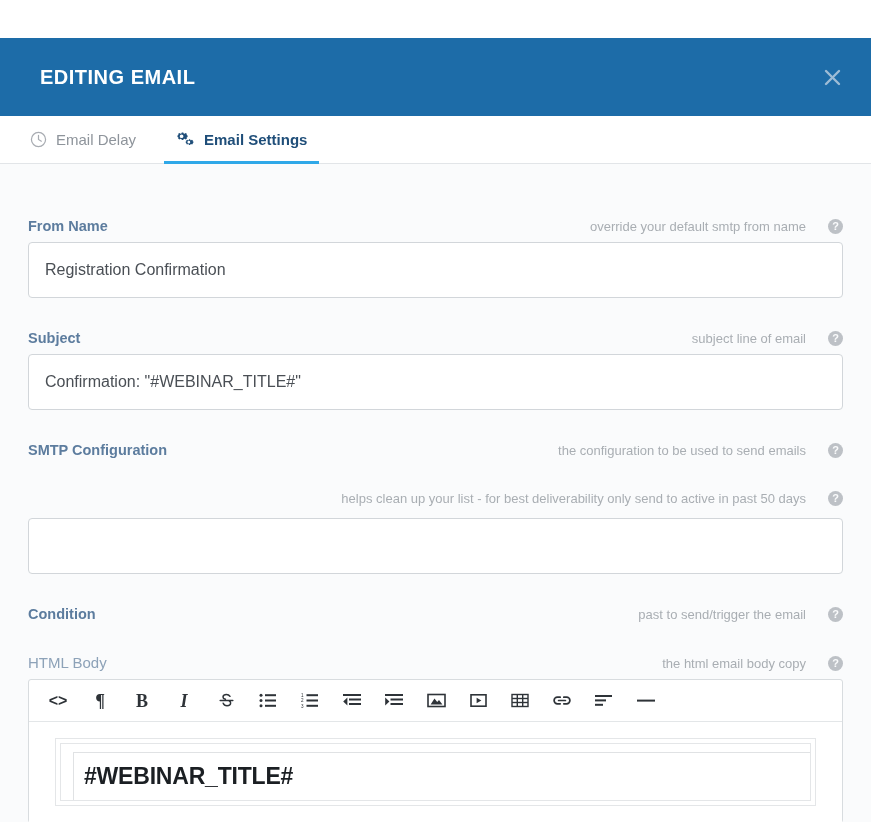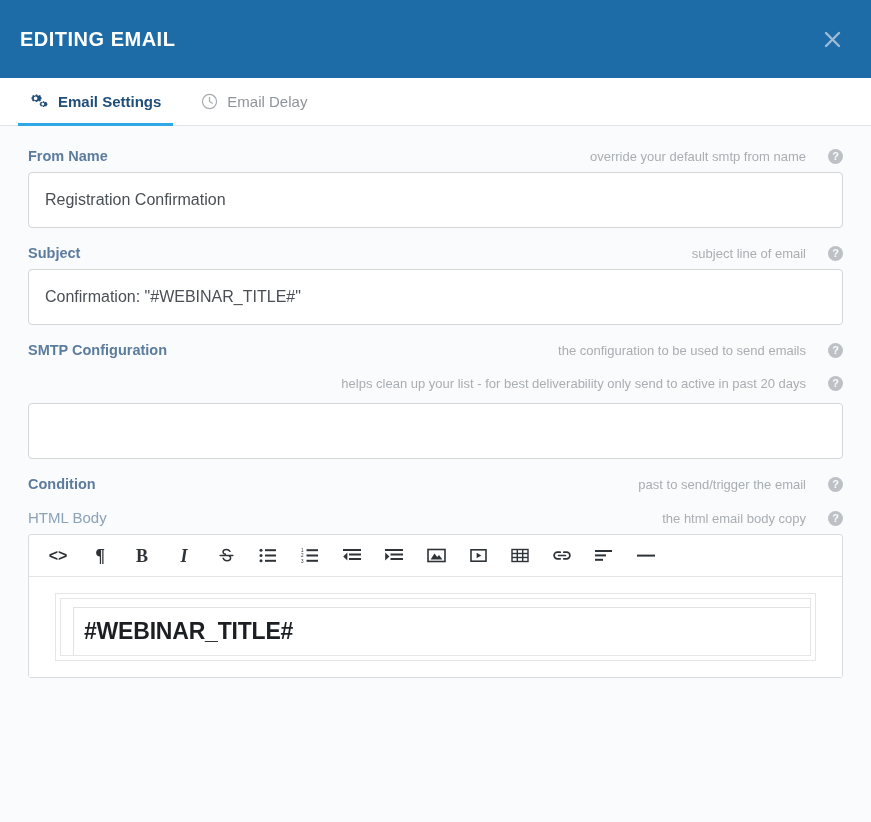--- a/index.html
+++ b/index.html
@@ -11,21 +11,22 @@
     font-family: "Liberation Sans", sans-serif;
   }
 
   
   .modal-header {
     position: relative;
     height: 78px;
     background: #1d6ca8;
     display: flex;
     align-items: center;
-    padding: 0 20px;
+    padding: 0 40px;
+    margin-top: 38px;
   }
   .modal-title {
     color: #ffffff;
     font-size: 20px;
     font-weight: bold;
     letter-spacing: 0.5px;
   }
   .close-btn {
     position: absolute;
     right: 22px;
@@ -81,20 +82,21 @@
     height: calc(822px - 78px - 48px);
     overflow: hidden;
   }
   .field { margin-bottom: 17px; }
   .field-row {
     display: flex;
     align-items: baseline;
     justify-content: space-between;
     margin-bottom: 8px;
     position: relative;
+    margin-top: 32px;
   }
   .field-label {
     font-size: 14.5px;
     font-weight: bold;
     color: #5c7c9e;
     white-space: nowrap;
     position: relative;
     z-index: 2;
   }
   .field-label.light {
@@ -226,38 +228,38 @@
   <div class="modal-title">EDITING EMAIL</div>
   <div class="close-btn">
     <svg width="19" height="19" viewBox="0 0 19 19" fill="none" stroke="currentColor" stroke-width="2.4" stroke-linecap="round">
       <line x1="3" y1="3" x2="16" y2="16"></line>
       <line x1="16" y1="3" x2="3" y2="16"></line>
     </svg>
   </div>
 </div>
 
 <div class="tabbar">
+  <div class="tab inactive">
+    <span class="icon">
+      <svg width="17" height="17" viewBox="0 0 18 18" fill="none" stroke="currentColor" stroke-width="1.3">
+        <circle cx="9" cy="9" r="7.5"></circle>
+        <path d="M9 4.6V9l3 1.8" stroke-linecap="round"></path>
+      </svg>
+    </span>
+    <span class="tab-label">Email Delay</span>
+  </div>
   <div class="tab active">
     <span class="icon">
       <svg width="19" height="17" viewBox="0 0 19 17" fill="currentColor">
         <path d="M11.6 4.5l-.95-.55.18-1.08-1.3-.75-.8.75-1.07-.3-.38-1.02h-1.5l-.38 1.02-1.07.3-.8-.75-1.3.75.18 1.08-.95.55v1.5l.95.55-.18 1.08 1.3.75.8-.75 1.07.3.38 1.02h1.5l.38-1.02 1.07-.3.8.75 1.3-.75-.18-1.08.95-.55v-1.5zM5.6 7.1a1.85 1.85 0 110-3.7 1.85 1.85 0 010 3.7z"></path>
         <path d="M17.4 10.6l-.72-.42.14-.82-.98-.57-.6.57-.82-.23-.28-.77h-1.14l-.28.77-.82.23-.6-.57-.99.57.14.82-.72.42v1.14l.72.42-.14.82.99.57.6-.57.82.23.28.77h1.14l.28-.77.82-.23.6.57.98-.57-.14-.82.72-.42v-1.14zm-4.56 1.98a1.4 1.4 0 110-2.81 1.4 1.4 0 010 2.81z"></path>
       </svg>
     </span>
     <span class="tab-label">Email Settings</span>
   </div>
-  <div class="tab inactive">
-    <span class="icon">
-      <svg width="17" height="17" viewBox="0 0 18 18" fill="none" stroke="currentColor" stroke-width="1.3">
-        <circle cx="9" cy="9" r="7.5"></circle>
-        <path d="M9 4.6V9l3 1.8" stroke-linecap="round"></path>
-      </svg>
-    </span>
-    <span class="tab-label">Email Delay</span>
-  </div>
 </div>
 
 <div class="form-body">
 
   <div class="field">
     <div class="field-row">
       <span class="field-label">From Name</span>
       <span class="field-hint">
         <span>override your default smtp from name</span>
         <span class="help-icon">?</span>
@@ -283,21 +285,21 @@
       <span class="field-hint">
         <span>the configuration to be used to send emails</span>
         <span class="help-icon">?</span>
       </span>
     </div>
   </div>
 
   <div class="field">
     <div class="field-row overlap">
       <span class="field-hint">
-        <span>helps clean up your list - for best deliverability only send to active in past 20 days</span>
+        <span>helps clean up your list - for best deliverability only send to active in past 50 days</span>
         <span class="help-icon">?</span>
       </span>
     </div>
     <input class="text-input" type="text" value="" style="">
   </div>
 
   <div class="field">
     <div class="field-row">
       <span class="field-label">Condition</span>
       <span class="field-hint">

